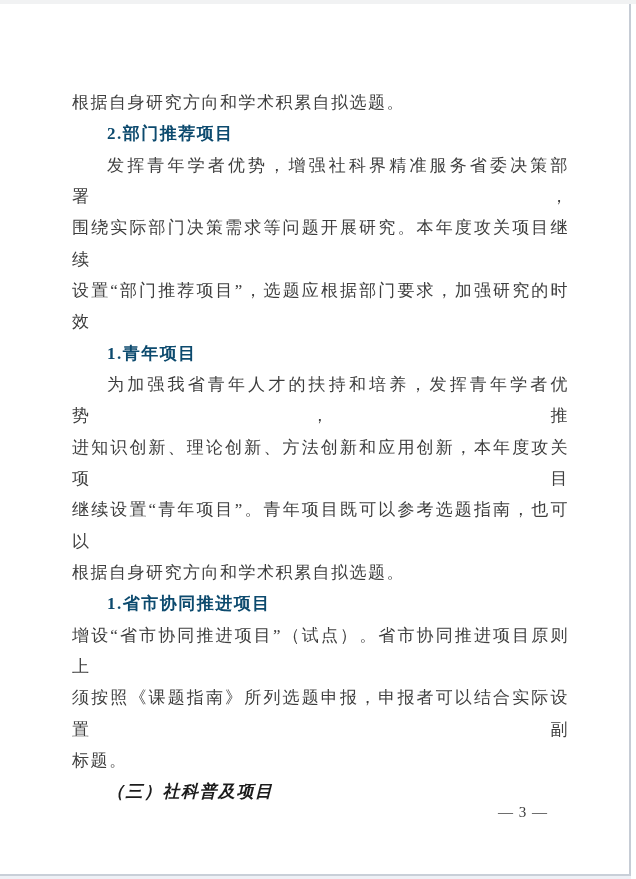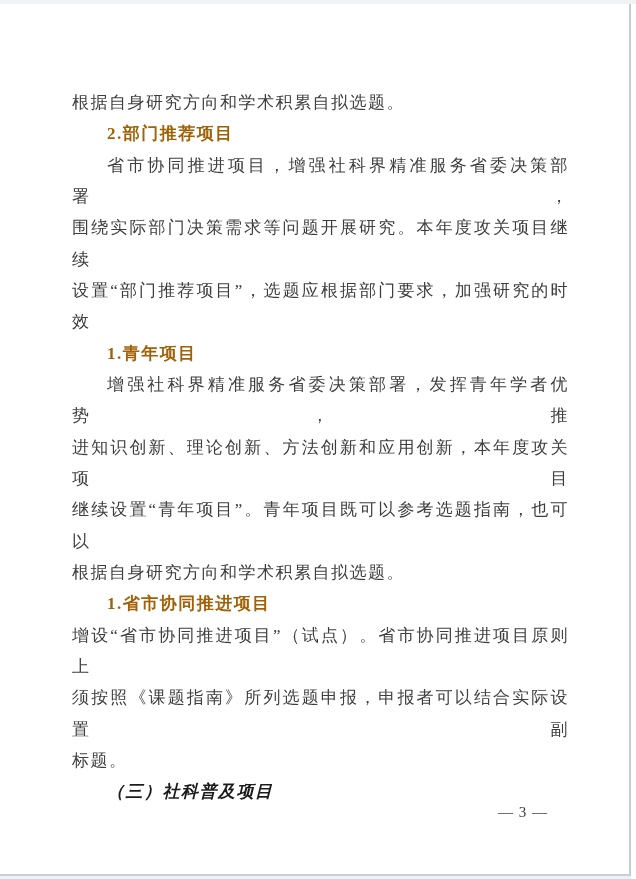--- a/index.html
+++ b/index.html
@@ -55,21 +55,21 @@
     font-family: Liberation Serif, serif;
   }
   .line.fill {
     text-align-last: justify;
   }
   .line.indent {
     text-indent: 35px;
   }
   .line.heading {
     font-weight: bold;
-    color: #a16207;
+    color: #0c4a6e;
   }
   .line.heading-kaiti {
     font-weight: bold;
     font-style: italic;
     color: #1c1c1c;
   }
   .page-number {
     position: absolute;
     left: 0; top: 800px;
     width: 548px;
@@ -82,25 +82,25 @@
 </style>
 </head>
 <body>
 
 <div class="viewer-top-strip"></div>
 
 <div class="page">
   <div class="doc-text" id="doc-lines">
       <div class="line body">根据自身研究方向和学术积累自拟选题。</div>
       <div class="line heading indent">2.部门推荐项目</div>
-      <div class="line body indent fill">省市协同推进项目，增强社科界精准服务省委决策部署，</div>
+      <div class="line body indent fill">发挥青年学者优势，增强社科界精准服务省委决策部署，</div>
       <div class="line body fill">围绕实际部门决策需求等问题开展研究。本年度攻关项目继续</div>
       <div class="line body fill">设置“部门推荐项目”，选题应根据部门要求，加强研究的时效</div>
       <div class="line heading indent">1.青年项目</div>
-      <div class="line body indent fill">增强社科界精准服务省委决策部署，发挥青年学者优势，推</div>
+      <div class="line body indent fill">为加强我省青年人才的扶持和培养，发挥青年学者优势，推</div>
       <div class="line body fill">进知识创新、理论创新、方法创新和应用创新，本年度攻关项目</div>
       <div class="line body fill">继续设置“青年项目”。青年项目既可以参考选题指南，也可以</div>
       <div class="line body">根据自身研究方向和学术积累自拟选题。</div>
       <div class="line heading indent">1.省市协同推进项目</div>
       <div class="line body fill">增设“省市协同推进项目”（试点）。省市协同推进项目原则上</div>
       <div class="line body fill">须按照《课题指南》所列选题申报，申报者可以结合实际设置副</div>
       <div class="line body">标题。</div>
       <div class="line heading-kaiti indent">（三）社科普及项目</div>
     </div>
   <div class="page-number">— 3 —</div>

